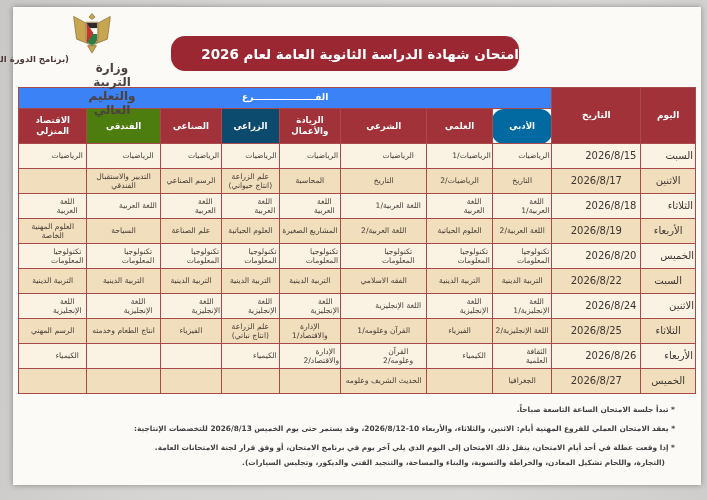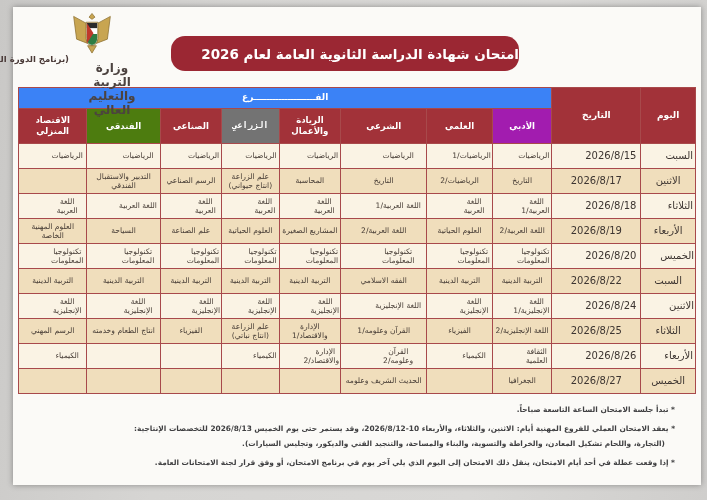--- a/index.html
+++ b/index.html
@@ -90,25 +90,25 @@
         <col style="width:10.7%">
           <col style="width:10%">
       </colgroup>
       <thead>
         <tr class="group-row">
           <th rowspan="2" class="side-head" style="background:#a23239;text-align:center;">اليوم</th>
           <th rowspan="2" class="side-head" style="background:#a23239;">التاريخ</th>
           <th colspan="8" style="background:#3b82f6;">الفــــــــــــــــــــرع</th>
         </tr>
         <tr class="branch-row" id="branch-row">
-            <th style="background: #a21caf;">الأدبي</th>
+            <th style="background: #0369a1; border-radius: 12px;">الأدبي</th>
             <th style="background: rgb(162, 50, 57);">العلمي</th>
             <th style="background: rgb(162, 50, 57);">الشرعي</th>
             <th style="background: rgb(162, 50, 57);">الريادة والأعمال</th>
-            <th style="background: #737373; font-family: Liberation Mono, monospace;">الزراعي</th>
+            <th style="background: #0c4a6e;">الزراعي</th>
             <th style="background: rgb(162, 50, 57); margin-top: 26px;">الصناعي</th>
             <th style="background: #4d7c0f;">الفندقي</th>
             <th style="background: rgb(162, 50, 57);">الاقتصاد المنزلي</th>
           </tr>
       </thead>
       <tbody id="schedule-body">
           <tr class="odd">
             <td class="day-cell">السبت</td>
             <td class="date-cell">2026/8/15</td>
             <td class="subject-cell">الرياضيات</td>
@@ -227,18 +227,18 @@
             <td class="subject-cell"></td>
             <td class="subject-cell"></td>
             <td class="subject-cell"></td>
           </tr>
         </tbody>
     </table>
 
     <div class="notes" id="notes">
         <div class="note">* تبدأ جلسة الامتحان الساعة التاسعة صباحاً.</div>
         <div class="note">* يعقد الامتحان العملي للفروع المهنية أيام: الاثنين، والثلاثاء، والأربعاء 10-2026/8/12، وقد يستمر حتى يوم الخميس 2026/8/13 للتخصصات الإنتاجية:</div>
+        <div class="note">* إذا وقعت عطلة في أحد أيام الامتحان، ينقل ذلك الامتحان إلى اليوم الذي يلي آخر يوم في برنامج الامتحان، أو وفق قرار لجنة الامتحانات العامة.</div>
         <div class="note cont">(التجارة، واللحام تشكيل المعادن، والخراطة والتسوية، والبناء والمساحة، والتنجيد الفني والديكور، وتجليس السيارات).</div>
-        <div class="note">* إذا وقعت عطلة في أحد أيام الامتحان، ينقل ذلك الامتحان إلى اليوم الذي يلي آخر يوم في برنامج الامتحان، أو وفق قرار لجنة الامتحانات العامة.</div>
       </div>
 
   </div>
 </div>
 
 </body></html>

